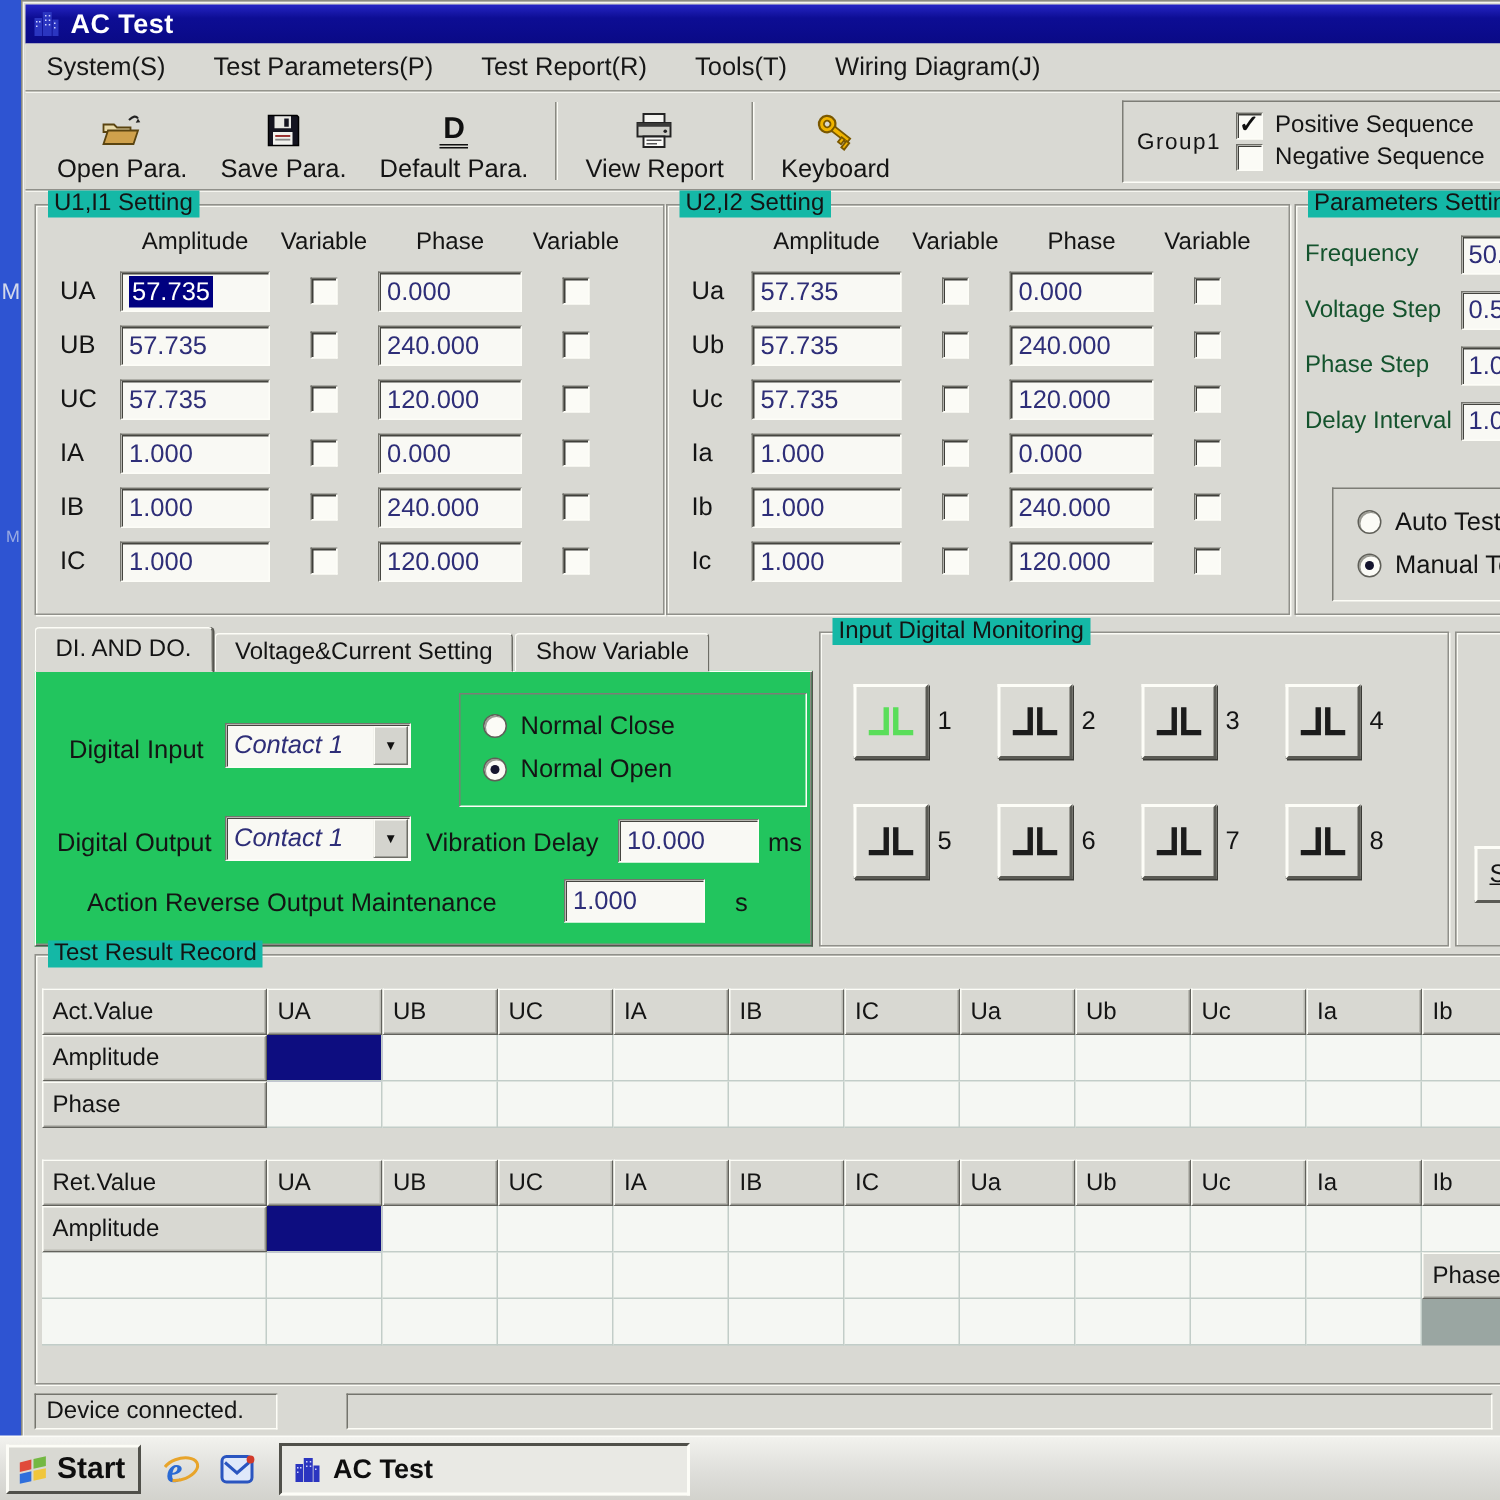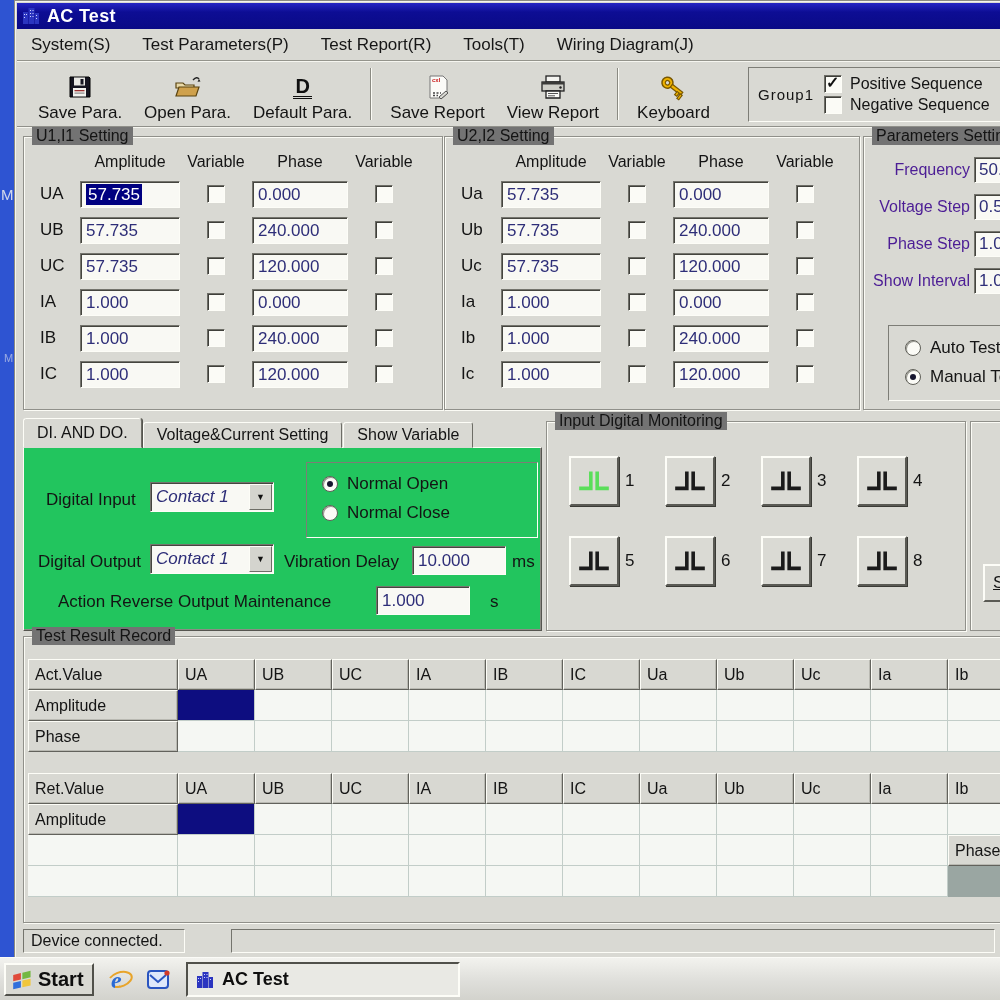--- a/index.html
+++ b/index.html
@@ -85,35 +85,35 @@
   }
   .fval{height:25px;line-height:25px;padding-left:5px;}
   .fval .sel{background:#000080;color:#ffffff;padding:1px 2px;}
 
   .groupbox{
     position:absolute;border:1px solid #90908a;
     box-shadow:inset 1px 1px 0 #fbfbf5, 1px 1px 0 #fbfbf5;
     background:#d9d9d3;
   }
   .legend{
-    position:absolute;top:-10px;left:8px;background:#737373;padding:0 4px;
+    position:absolute;top:-10px;left:8px;background:#14b8a6;padding:0 4px;
     font-size:16px;color:#141414;white-space:nowrap;
   }
 
   
   .shead{display:grid;grid-template-columns:46px 100px 72px 96px 72px;padding-left:10px;margin-top:16px;
          font-size:16px;color:#141414;}
   .shead span{text-align:center;}
   .srows{padding-left:10px;margin-top:5px;}
   .srow{display:grid;grid-template-columns:46px 100px 72px 96px 72px;align-items:center;height:36px;}
   .rlabel{font-size:17px;color:#141414;padding-left:6px;}
 
   
   .prow{display:flex;align-items:center;height:37px;padding-left:6px;}
-  .plabel{width:100px;text-align:right;font-size:16px;color:#4c1d95;flex:0 0 auto;}
+  .plabel{width:100px;font-size:16px;color:#14532d;flex:0 0 auto;}
   .pfield{width:92px;height:24px;line-height:24px;padding-left:4px;margin-left:4px;flex:0 0 auto;}
   .mode-box{
     position:absolute;left:24px;top:188px;width:190px;height:76px;
     border:1px solid;border-color:#7d7d76 #fdfdf7 #fdfdf7 #7d7d76;padding:12px 0 0 16px;box-sizing:border-box;
   }
 
   
   .tabstrip{position:absolute;left:8px;top:420px;height:27px;display:flex;align-items:flex-end;z-index:3;}
   .tab{
     height:24px;line-height:24px;padding:0 13px;font-size:16px;color:#141414;background:#d9d9d3;
@@ -239,60 +239,49 @@
       <span class="menu-item">Test Parameters(P)</span>
       <span class="menu-item">Test Report(R)</span>
       <span class="menu-item">Tools(T)</span>
       <span class="menu-item">Wiring Diagram(J)</span>
     </div>
 
   <div class="toolbar">
     <div style="width:10px"></div>
     <button class="tbtn">
       <span class="ticon">
+        <svg width="30" height="26" viewBox="0 0 30 26">
+          <path d="M20 6 q4 -4 6 -1" fill="none" stroke="#222" stroke-width="1.4"></path>
+          <path d="M26 5 l1.5 2.5 l-3 .3 z" fill="#222"></path>
+          <path d="M3 9 h7 l2 2 h9 v3 h-18 z" fill="#e8d9a8" stroke="#5a4410" stroke-width="1.2"></path>
+          <path d="M3 22 l3 -9 h20 l-3 9 z" fill="#cfa14c" stroke="#5a4410" stroke-width="1.2"></path>
+        </svg>
+      </span>
+      <span>Open Para.</span>
+    </button>
+    <button class="tbtn">
+      <span class="ticon">
         <svg width="24" height="24" viewBox="0 0 24 24">
           <path d="M2 2 h19 l1 1 v19 h-20 z" fill="#141420" stroke="#000" stroke-width="1"></path>
           <rect x="6" y="2.5" width="11" height="8" fill="#e8e8e4"></rect>
           <rect x="12.5" y="4" width="3" height="5.5" fill="#141420"></rect>
           <rect x="5" y="13" width="13" height="8.5" fill="#f2f2ee"></rect>
           <rect x="6.5" y="15" width="10" height="1.3" fill="#9a3030"></rect>
           <rect x="6.5" y="17.5" width="10" height="1.2" fill="#888"></rect>
         </svg>
       </span>
       <span>Save Para.</span>
     </button>
     <button class="tbtn">
       <span class="ticon">
-        <svg width="30" height="26" viewBox="0 0 30 26">
-          <path d="M20 6 q4 -4 6 -1" fill="none" stroke="#222" stroke-width="1.4"></path>
-          <path d="M26 5 l1.5 2.5 l-3 .3 z" fill="#222"></path>
-          <path d="M3 9 h7 l2 2 h9 v3 h-18 z" fill="#e8d9a8" stroke="#5a4410" stroke-width="1.2"></path>
-          <path d="M3 22 l3 -9 h20 l-3 9 z" fill="#cfa14c" stroke="#5a4410" stroke-width="1.2"></path>
-        </svg>
-      </span>
-      <span>Open Para.</span>
-    </button>
-    <button class="tbtn">
-      <span class="ticon">
           <span class="d-icon">D</span>
         </span>
       <span>Default Para.</span>
     </button>
     <div class="vsep"></div>
-    <button class="tbtn">
-      <span class="ticon">
-        <svg width="26" height="28" viewBox="0 0 26 28">
-          <path d="M5 3 h13 l4 4 v14 l-5 4 h-12 z" fill="#fbfbf8" stroke="#777" stroke-width="1"></path>
-          <text x="7" y="9" font-size="6" fill="#cc2222" font-family="Liberation Sans" font-weight="bold">cxl</text>
-          <path d="M8 20 h8 M8 22.5 h5" stroke="#444" stroke-width="1.3" stroke-dasharray="2 1.5"></path>
-          <path d="M14 24 l7 -6 l2 2 l-7 6 z" fill="#d9d9d3" stroke="#555" stroke-width="1"></path>
-        </svg>
-      </span>
-      <span>Save Report</span>
-    </button>
     <button class="tbtn">
       <span class="ticon">
         <svg width="30" height="26" viewBox="0 0 30 26">
           <rect x="8" y="2" width="14" height="6" fill="#f4f4f0" stroke="#222" stroke-width="1.3"></rect>
           <rect x="4" y="8" width="22" height="9" fill="#cfcfc8" stroke="#222" stroke-width="1.3"></rect>
           <rect x="4" y="8" width="22" height="2.5" fill="#3a3a38"></rect>
           <circle cx="22.5" cy="13.5" r="1.2" fill="#222"></circle>
           <path d="M8 17 h14 v7 h-14 z" fill="#fbfbf8" stroke="#222" stroke-width="1.3"></path>
           <path d="M10 19.5 h10 M10 21.8 h7" stroke="#555" stroke-width="1"></path>
         </svg>
@@ -497,21 +486,21 @@
         </div>
         <div class="prow">
           <span class="plabel">Voltage Step</span>
           <div class="field pfield"><span>0.50</span></div>
         </div>
         <div class="prow">
           <span class="plabel">Phase Step</span>
           <div class="field pfield"><span>1.00</span></div>
         </div>
         <div class="prow">
-          <span class="plabel">Show Interval</span>
+          <span class="plabel">Delay Interval</span>
           <div class="field pfield"><span>1.00</span></div>
         </div>
       </div>
     <div class="mode-box">
       <div id="mode-radios">
           <div class="radiorow">
             <span class="radio"></span>
             <span class="rtext">Auto Test</span>
           </div>
           <div class="radiorow">
@@ -529,26 +518,26 @@
   </div>
   <div class="tabpage">
     <span class="flabel" style="left:22px;top:42px;">Digital Input</span>
     <div class="dd field" style="left:126px;top:34px;">
       <span class="ddval">Contact 1</span>
       <span class="ddbtn">▼</span>
     </div>
     <div class="contact-mode-box">
       <div id="contact-mode-radios">
           <div class="radiorow">
+            <span class="radio"></span>
+            <span class="rtext">Normal Close</span>
+          </div>
+          <div class="radiorow">
             <span class="radio rsel"></span>
             <span class="rtext">Normal Open</span>
-          </div>
-          <div class="radiorow">
-            <span class="radio"></span>
-            <span class="rtext">Normal Close</span>
           </div>
         </div>
     </div>
     <span class="flabel" style="left:14px;top:104px;">Digital Output</span>
     <div class="dd field" style="left:126px;top:96px;">
       <span class="ddval">Contact 1</span>
       <span class="ddbtn">▼</span>
     </div>
     <span class="flabel" style="left:260px;top:104px;">Vibration Delay</span>
     <div class="field inpbox" style="left:388px;top:98px;width:94px;">

